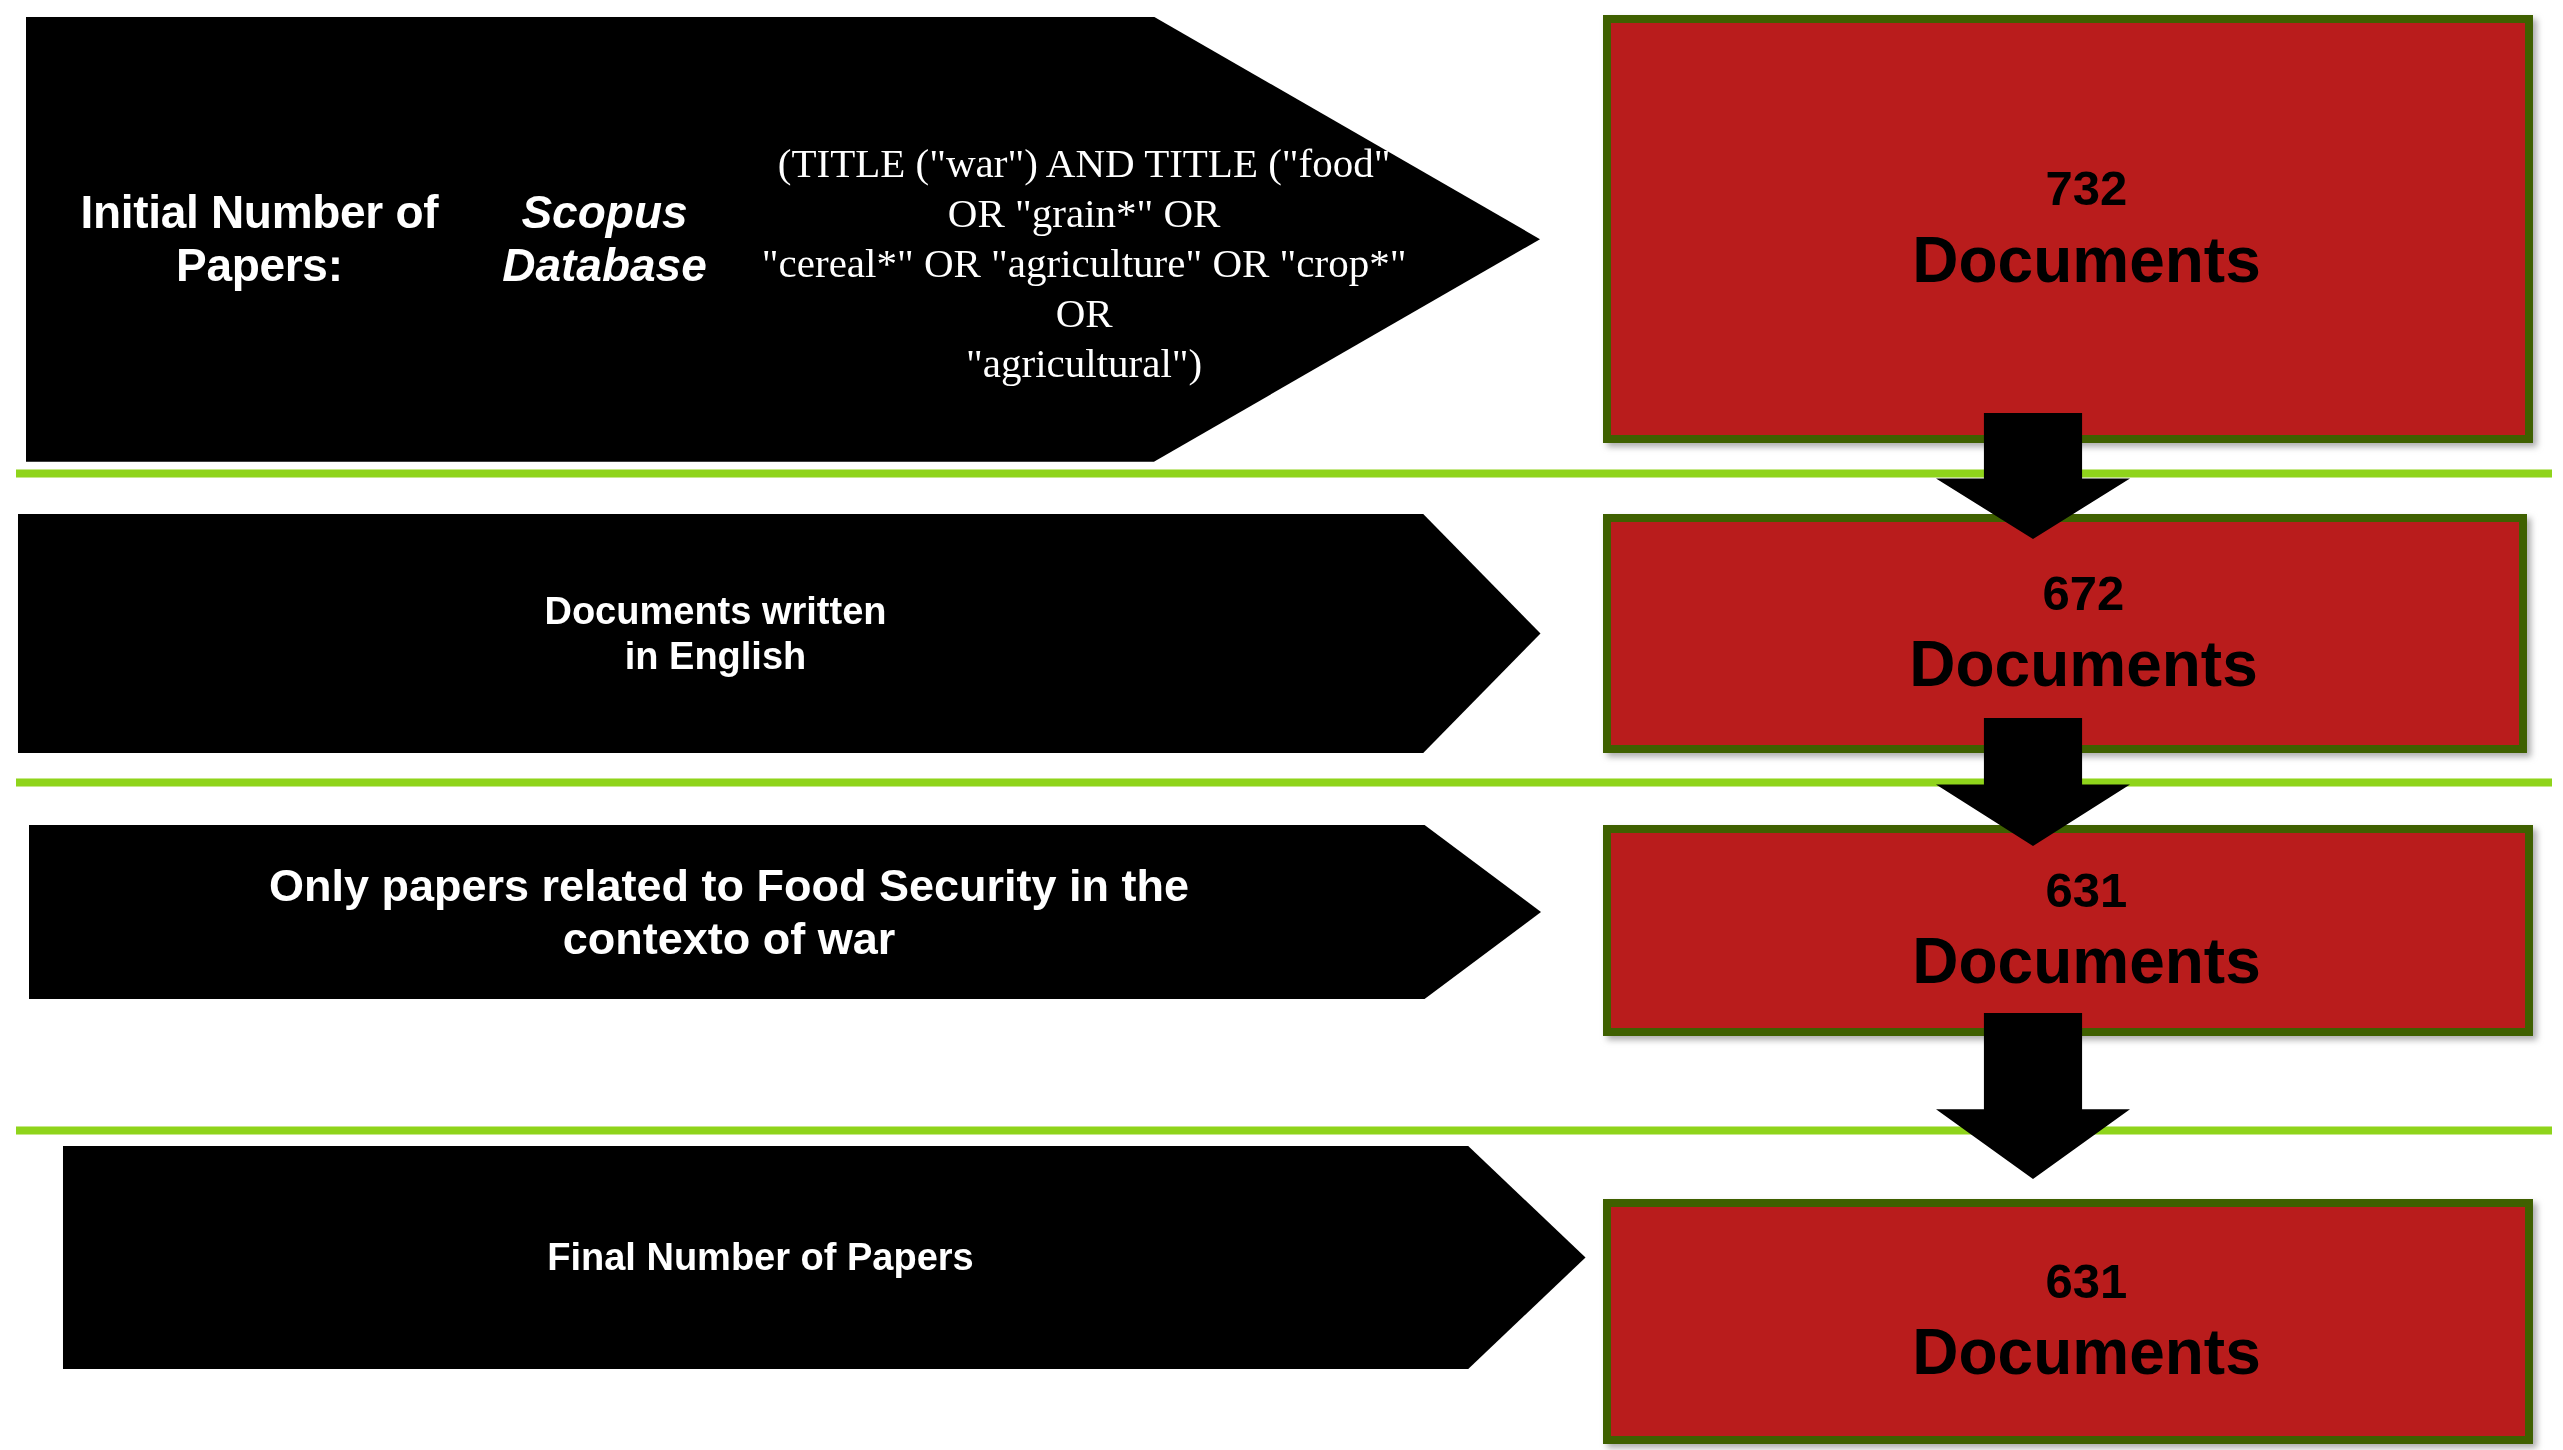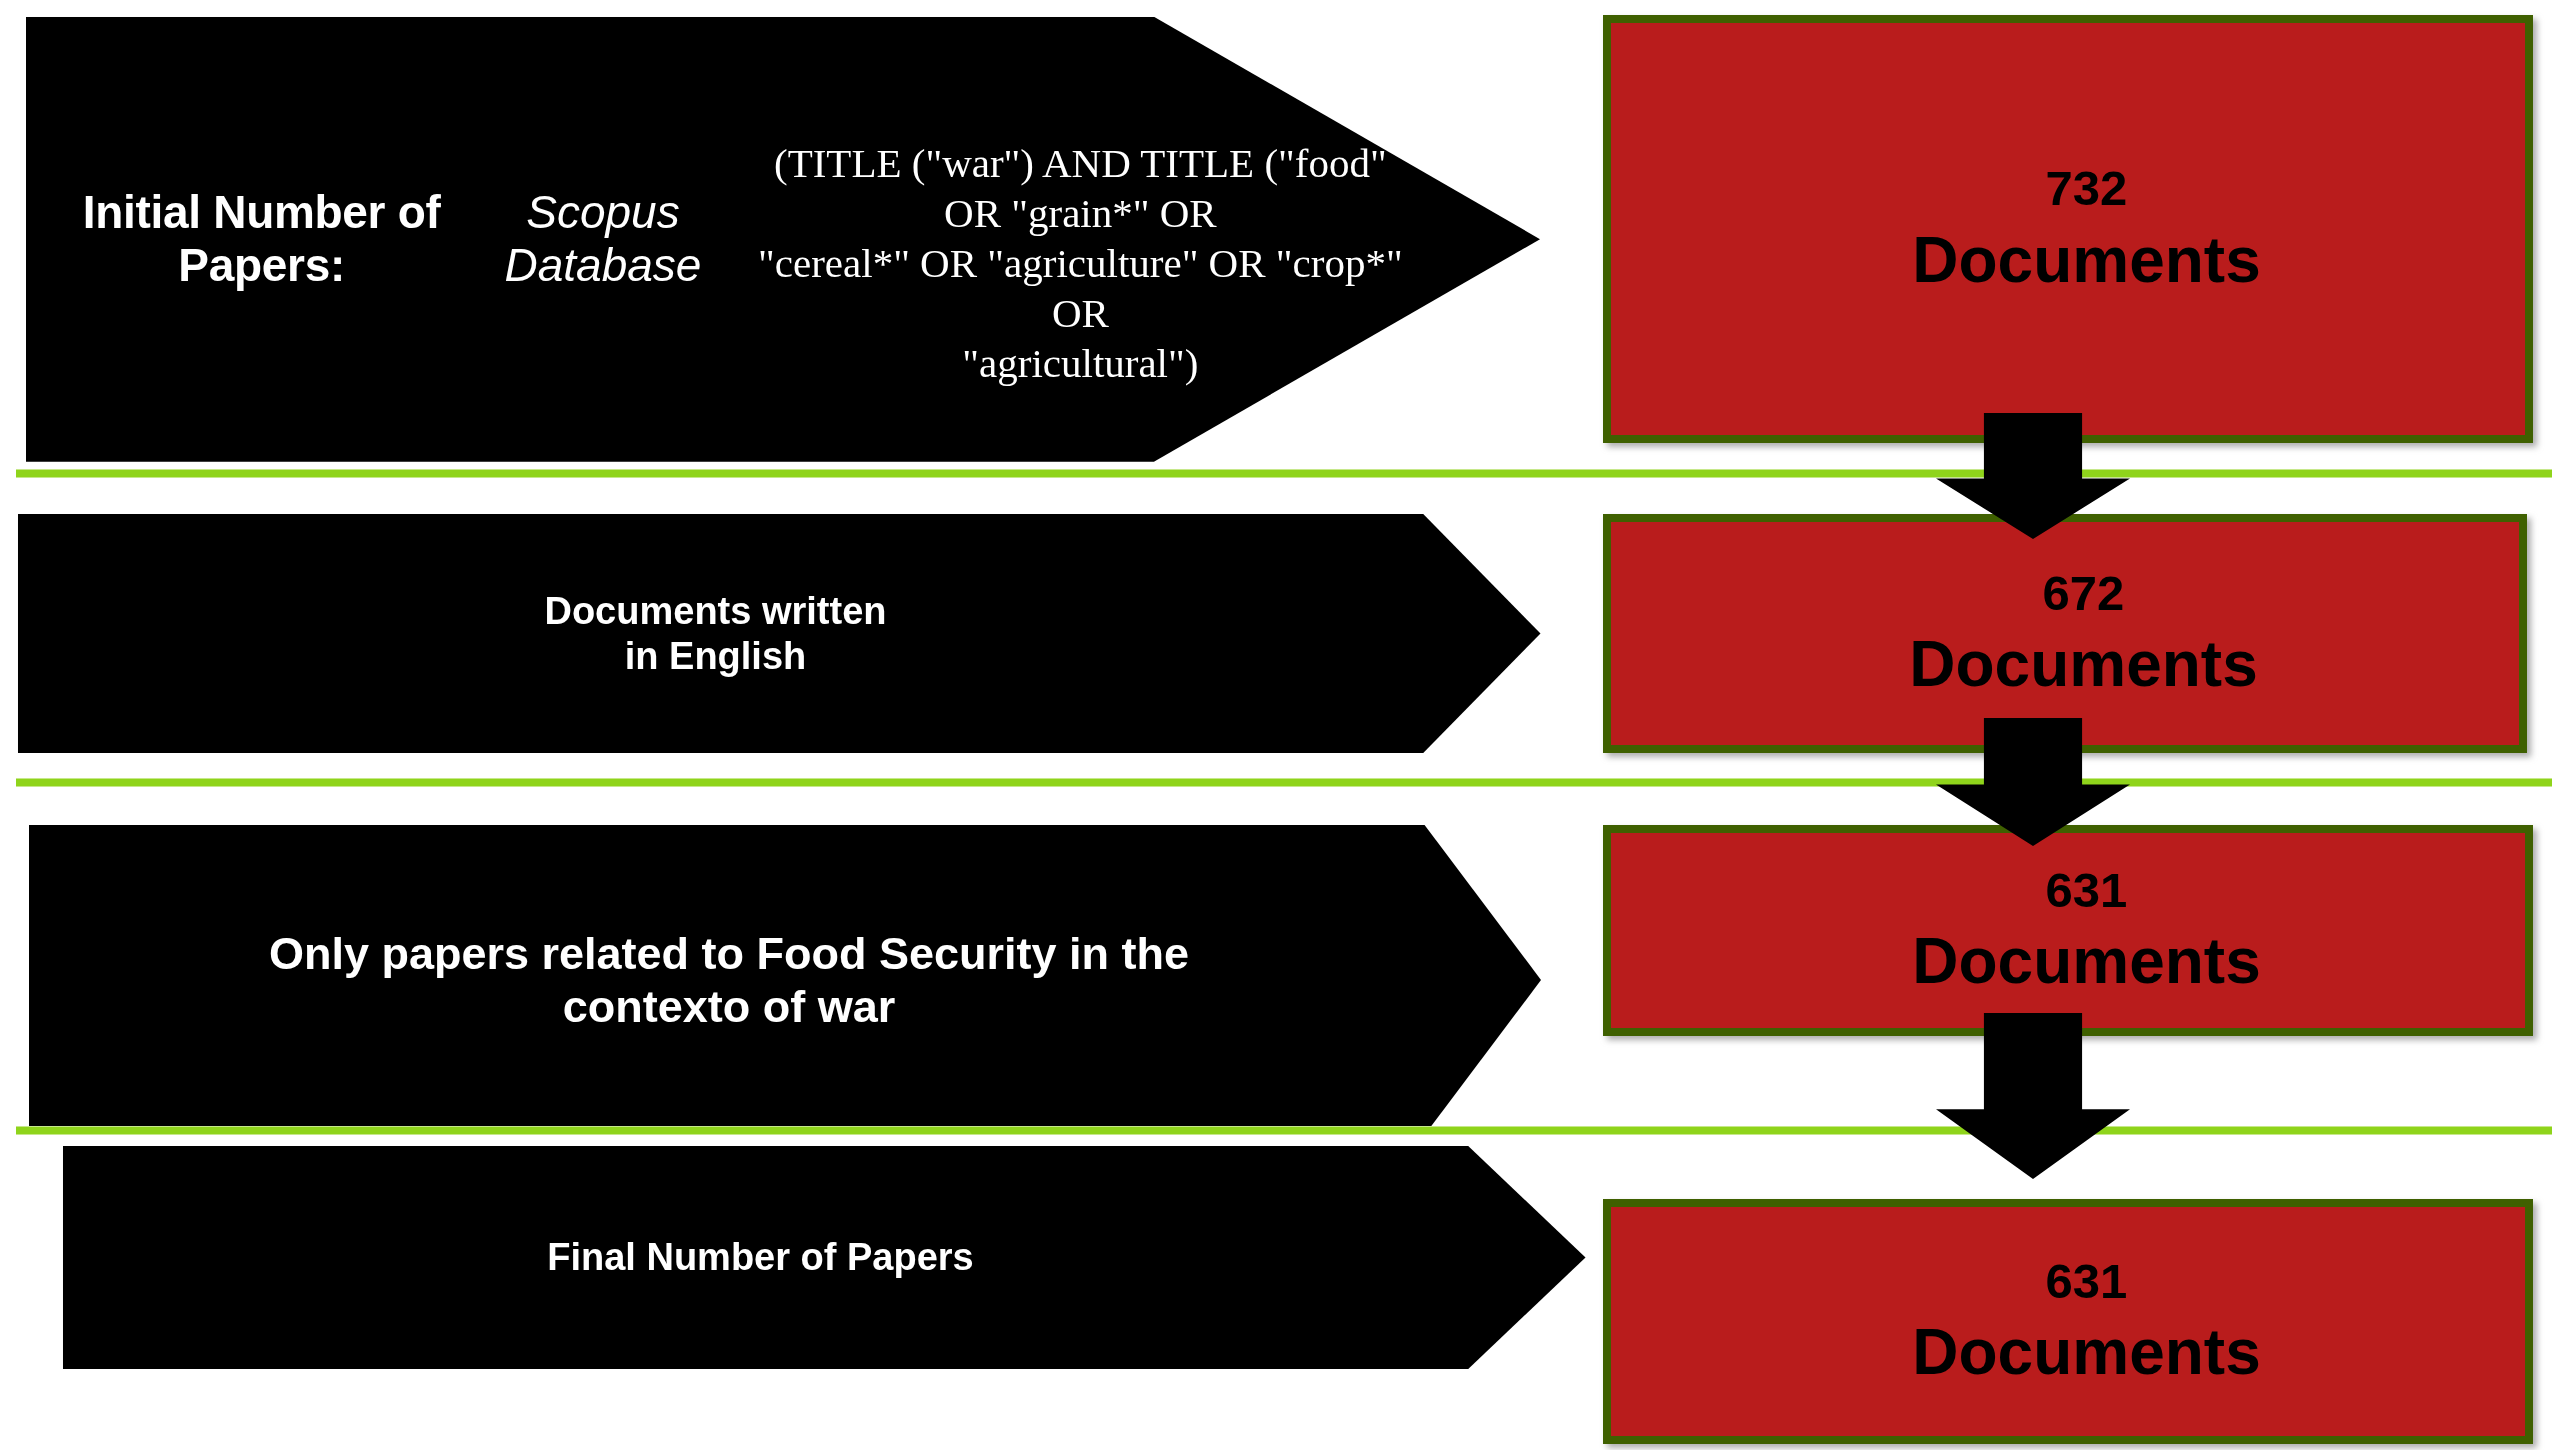--- a/index.html
+++ b/index.html
@@ -37,40 +37,40 @@
     left: 26px; top: 16.7px; width: 1514px; height: 445px;
     clip-path: polygon(0 0, 74.5% 0, 100% 50%, 74.5% 100%, 0 100%);
     padding: 0 120px 0 32px;
   }
   .arrow-r2 {
     left: 17.5px; top: 514px; width: 1523px; height: 239px;
     clip-path: polygon(0 0, 92.3% 0, 100% 50%, 92.3% 100%, 0 100%);
     padding: 0 159px 0 32px;
   }
   .arrow-r3 {
-    left: 29px; top: 825px; width: 1512px; height: 310px;
+    left: 29px; top: 825px; width: 1512px; height: 174px;
     clip-path: polygon(0 0, 92.3% 0, 100% 50%, 92.3% 100%, 0 100%);
     padding: 0 144px 0 32px;
   }
   .arrow-r4 {
     left: 17.5px; top: 1146px; width: 1523px; height: 223px;
     clip-path: polygon(0 0, 92.3% 0, 100% 50%, 92.3% 100%, 0 100%);
     padding: 0 159px 0 32px;
     margin-left: 45px;
   }
 
   .a-title {
     font-weight: bold;
     font-size: 46px;
     line-height: 1.16;
     letter-spacing: -0.3px;
     white-space: pre-line;
   }
   .a-title-em {
-    font-weight: normal;
+    font-weight: bold;
     font-style: italic;
     font-size: 46px;
     line-height: 1.16;
     white-space: pre-line;
   }
   .a-query {
     font-family: "Liberation Serif", serif;
     font-size: 41px;
     line-height: 1.22;
     font-weight: normal;

